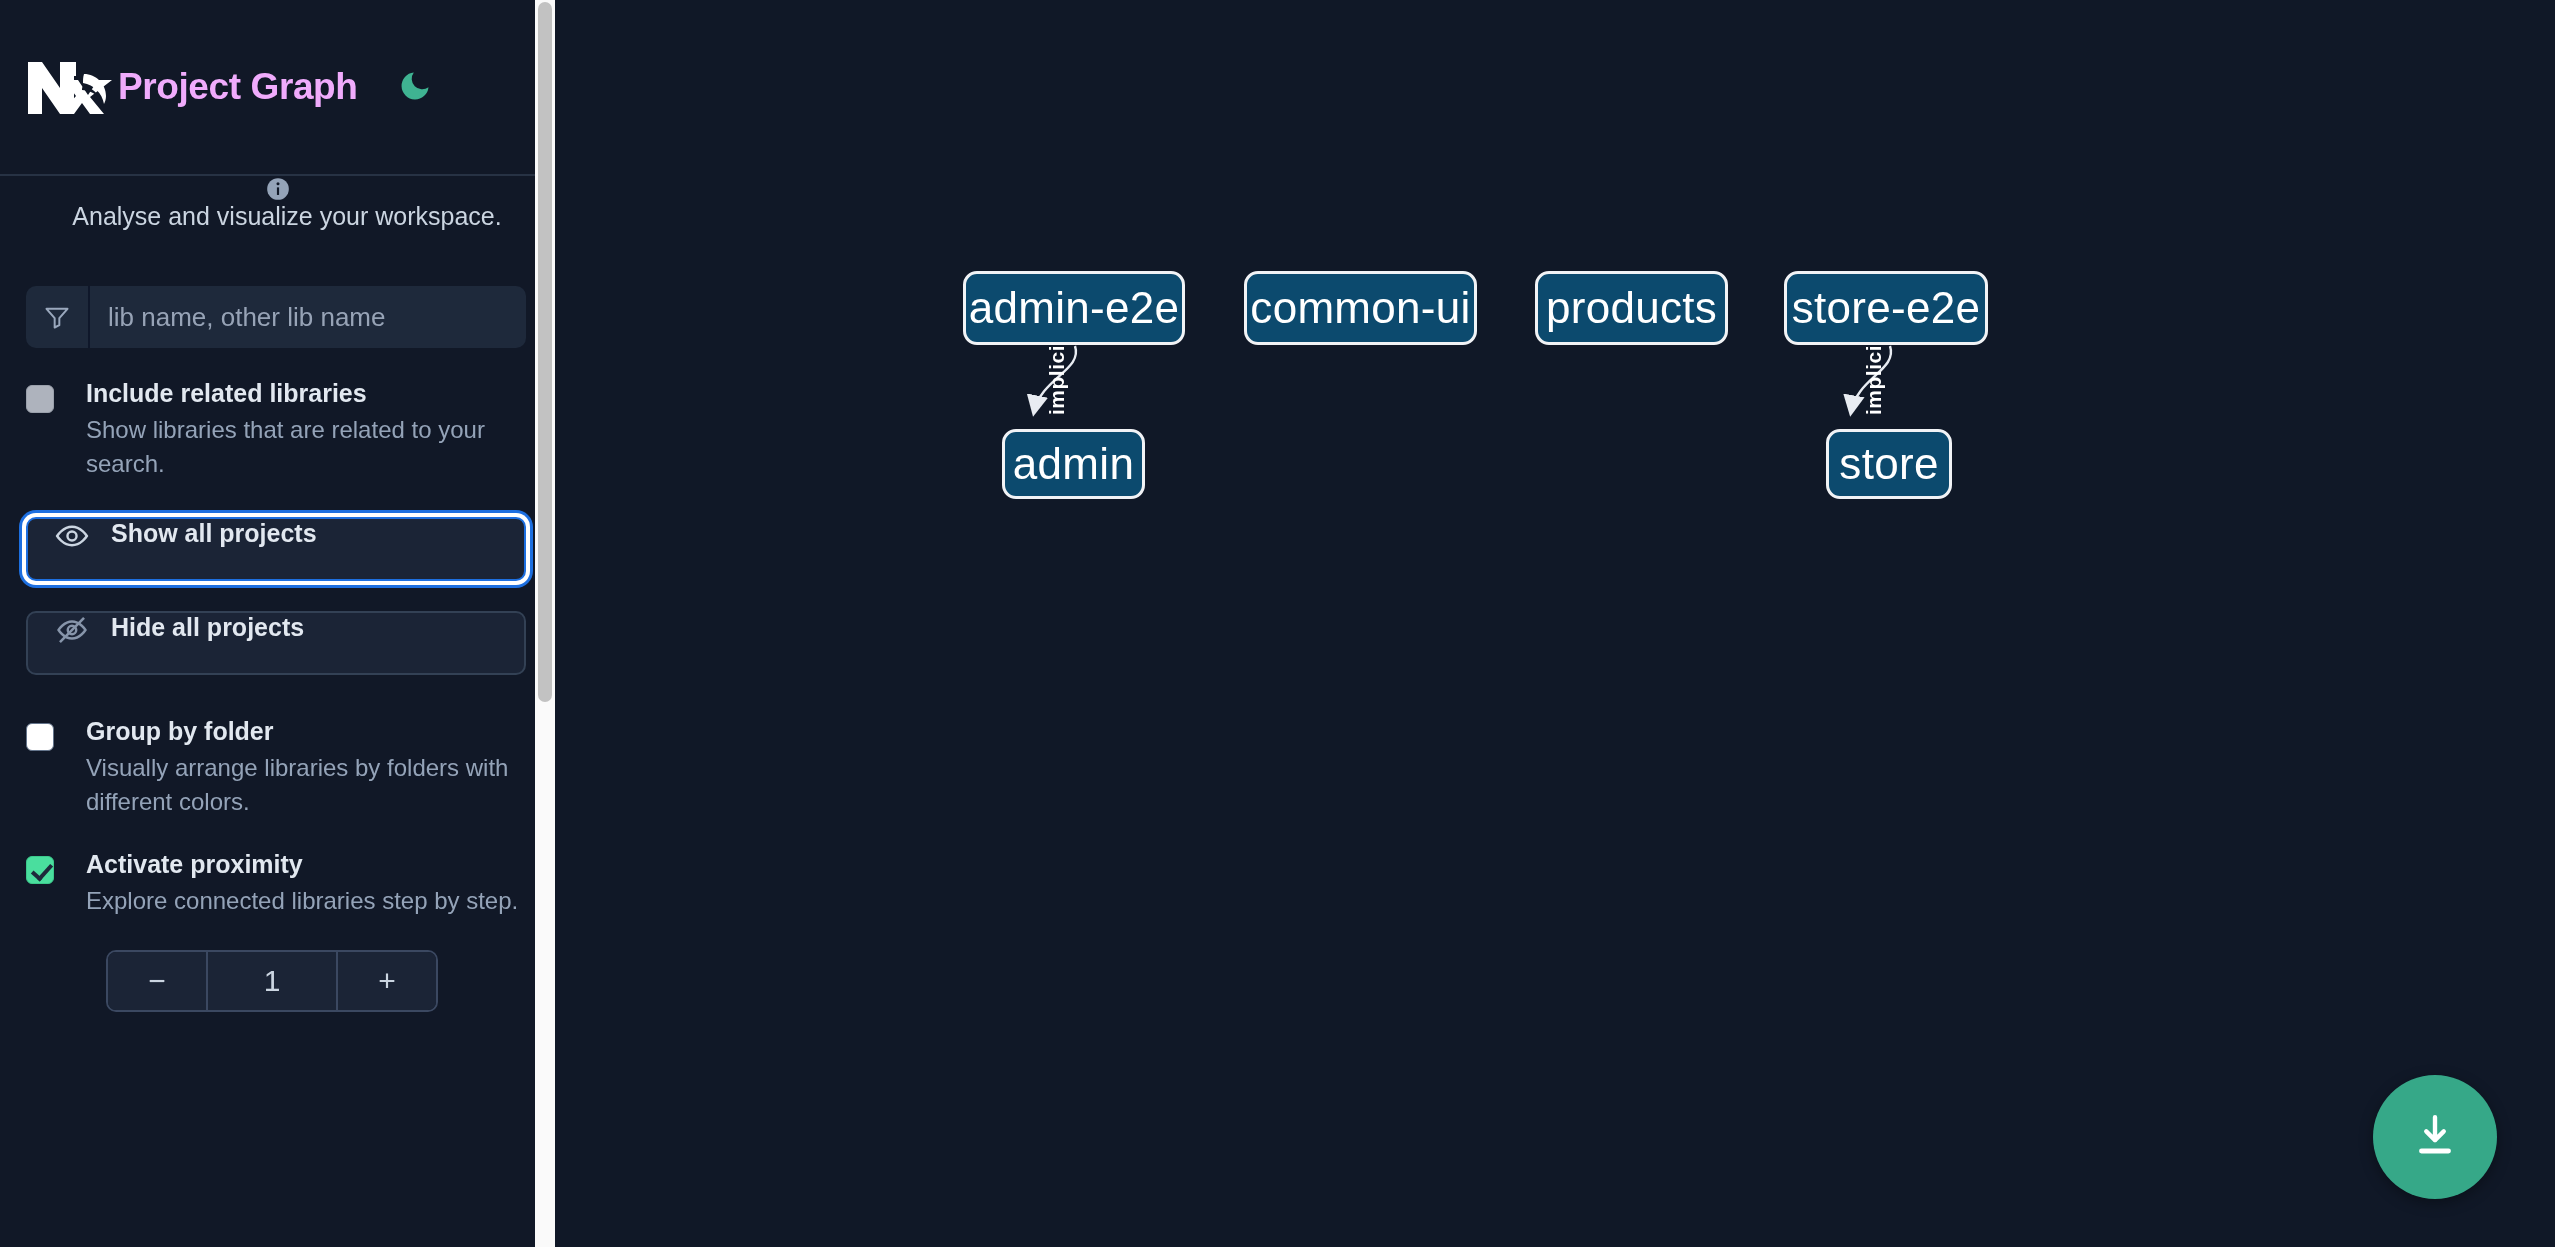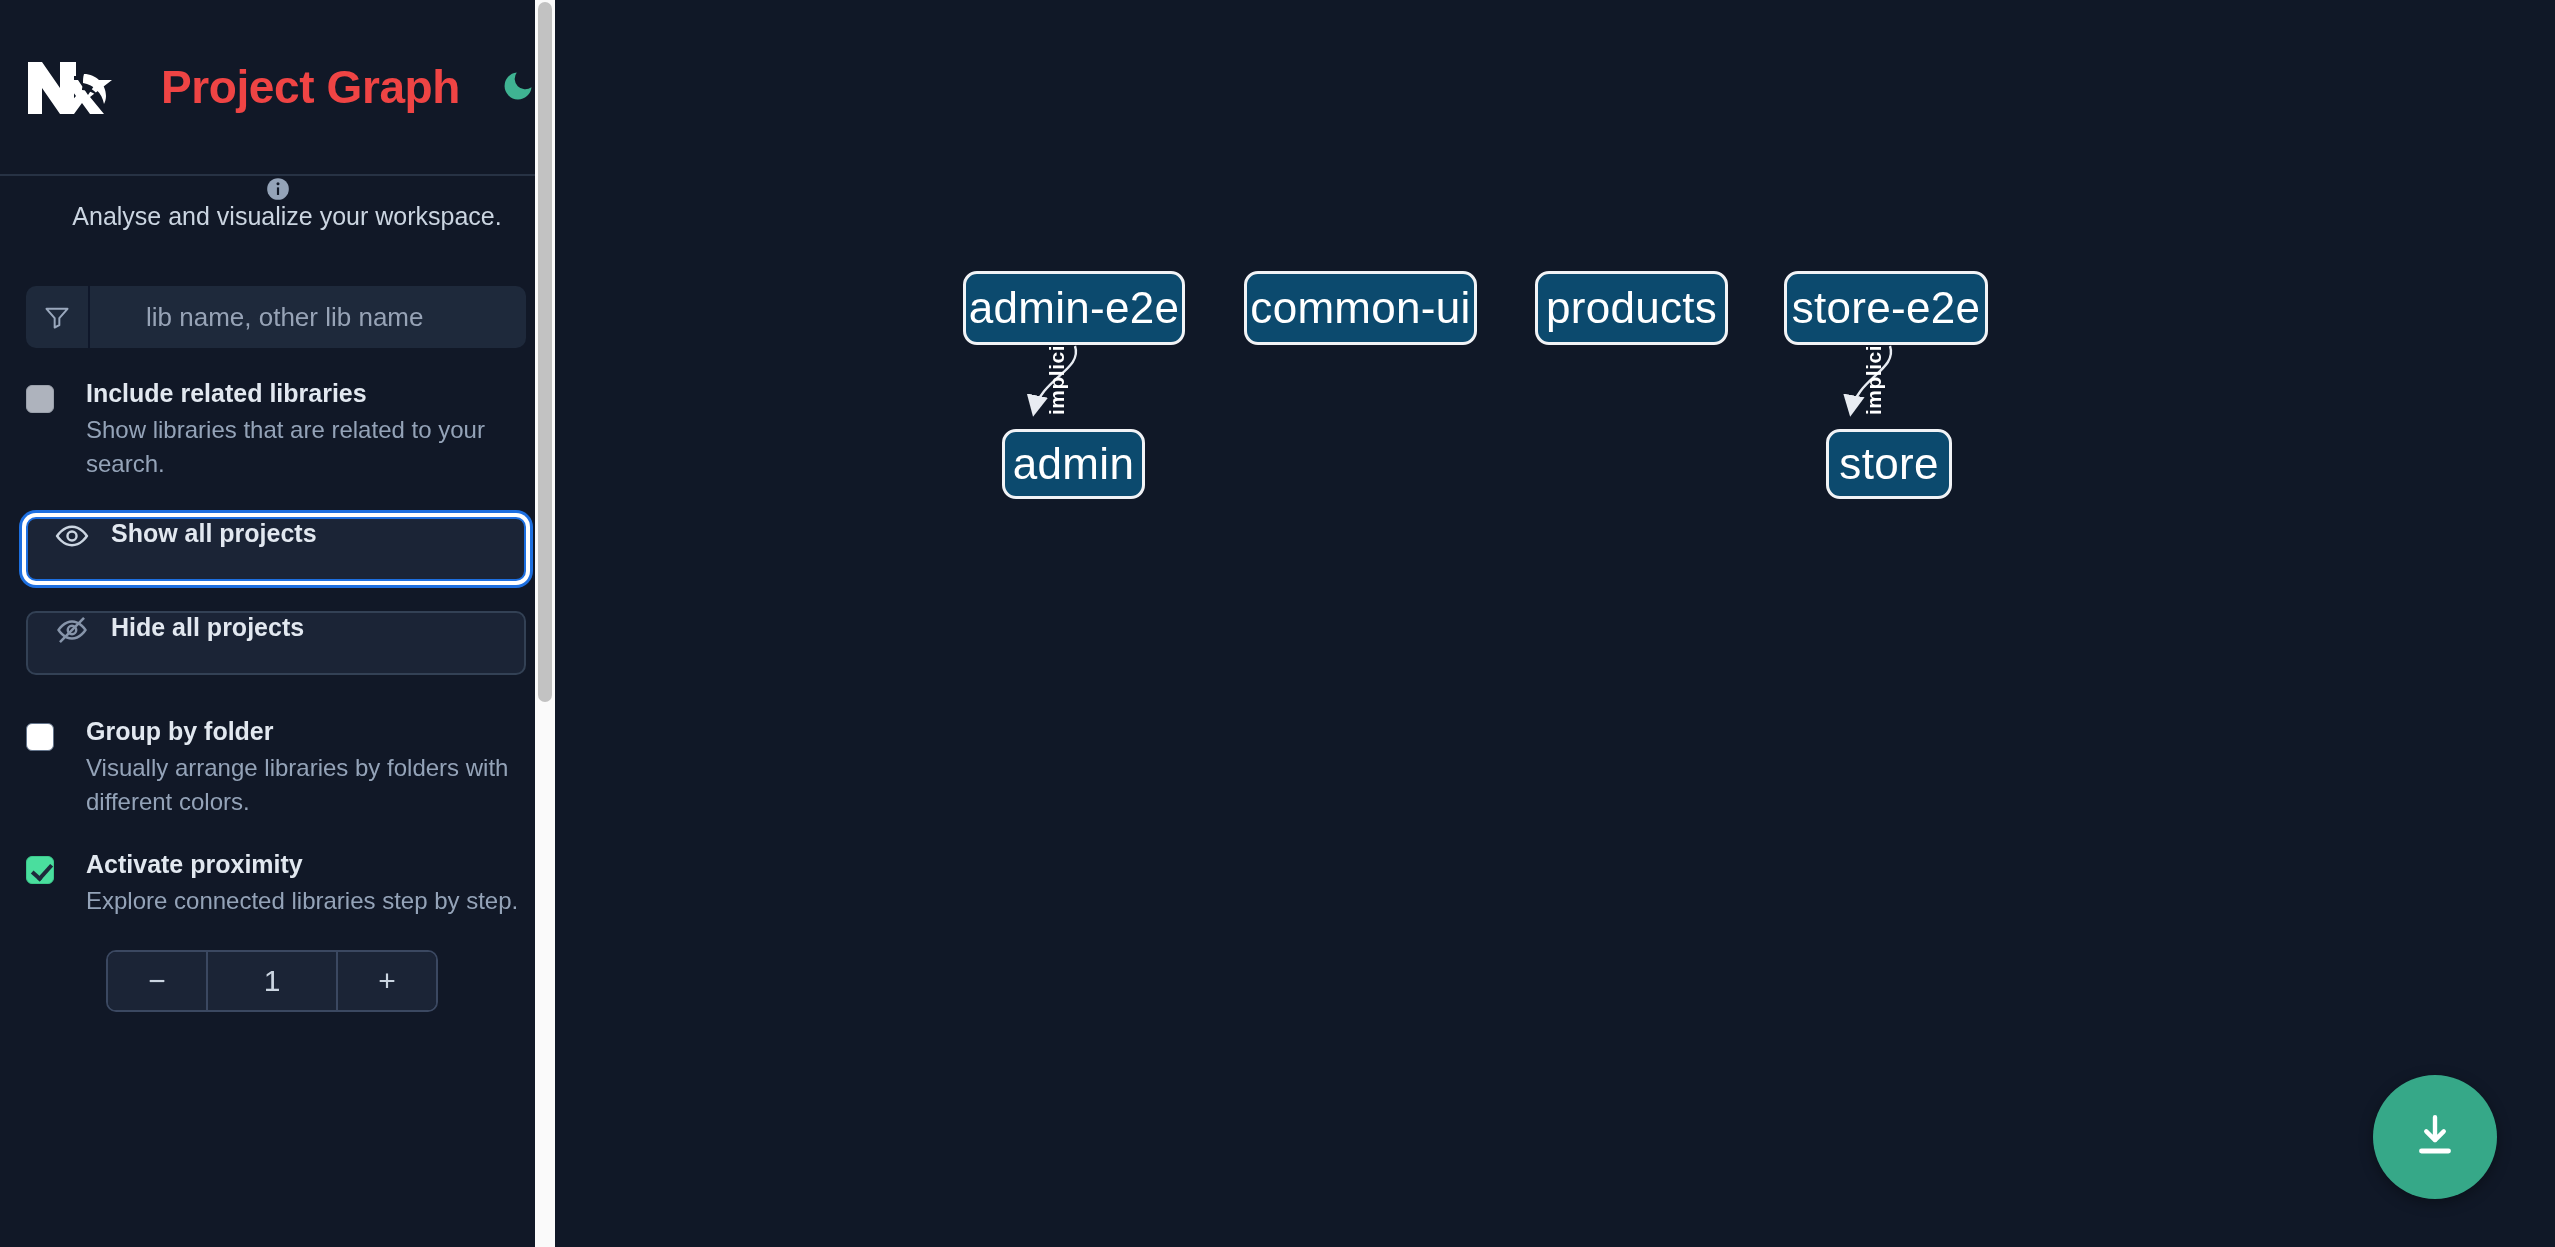--- a/index.html
+++ b/index.html
@@ -20,22 +20,22 @@
     overflow: hidden;
   }
   .sb-header {
     height: 176px;
     display: flex; align-items: center;
     padding-left: 26px;
     border-bottom: 2px solid #273244;
   }
   .nx-logo { width: 92px; height: 62px; flex: 0 0 92px; }
   .app-title {
-    font-size: 46px; font-weight: 700; color: #ef4444;
-    margin-left: 43px; letter-spacing: -0.4px;
+    font-size: 37px; font-weight: 700; color: #f0abfc;
+    letter-spacing: -0.4px;
     white-space: nowrap;
   }
   .moon-btn {
     margin-left: 36px; width: 44px; height: 44px;
     display: flex; align-items: center; justify-content: center;
     cursor: pointer; background: none; border: none;
   }
 
   .sb-tagline {
     display: flex; align-items: center;
@@ -58,21 +58,20 @@
     margin-top: 14px;
   }
   .filter-icon-box {
     width: 64px; display: flex; align-items: center; justify-content: center;
     border-right: 2px solid #0f172a;
   }
   .filter-input {
     flex: 1; background: transparent; border: none; outline: none;
     color: #e2e8f0; font-size: 26px; padding-left: 18px;
     font-family: "Liberation Sans", sans-serif;
-    margin-left: 38px;
   }
   .filter-input::placeholder { color: #97a3b6; }
 
   
   .cbrow { display: flex; margin-top: 31px; }
   .cbrow .cbcol { flex: 0 0 44px; padding-top: 6px; }
   .cbrow .textcol { flex: 1; padding-left: 16px; }
   .cbox {
     width: 28px; height: 28px; border-radius: 6px;
     display: block;

